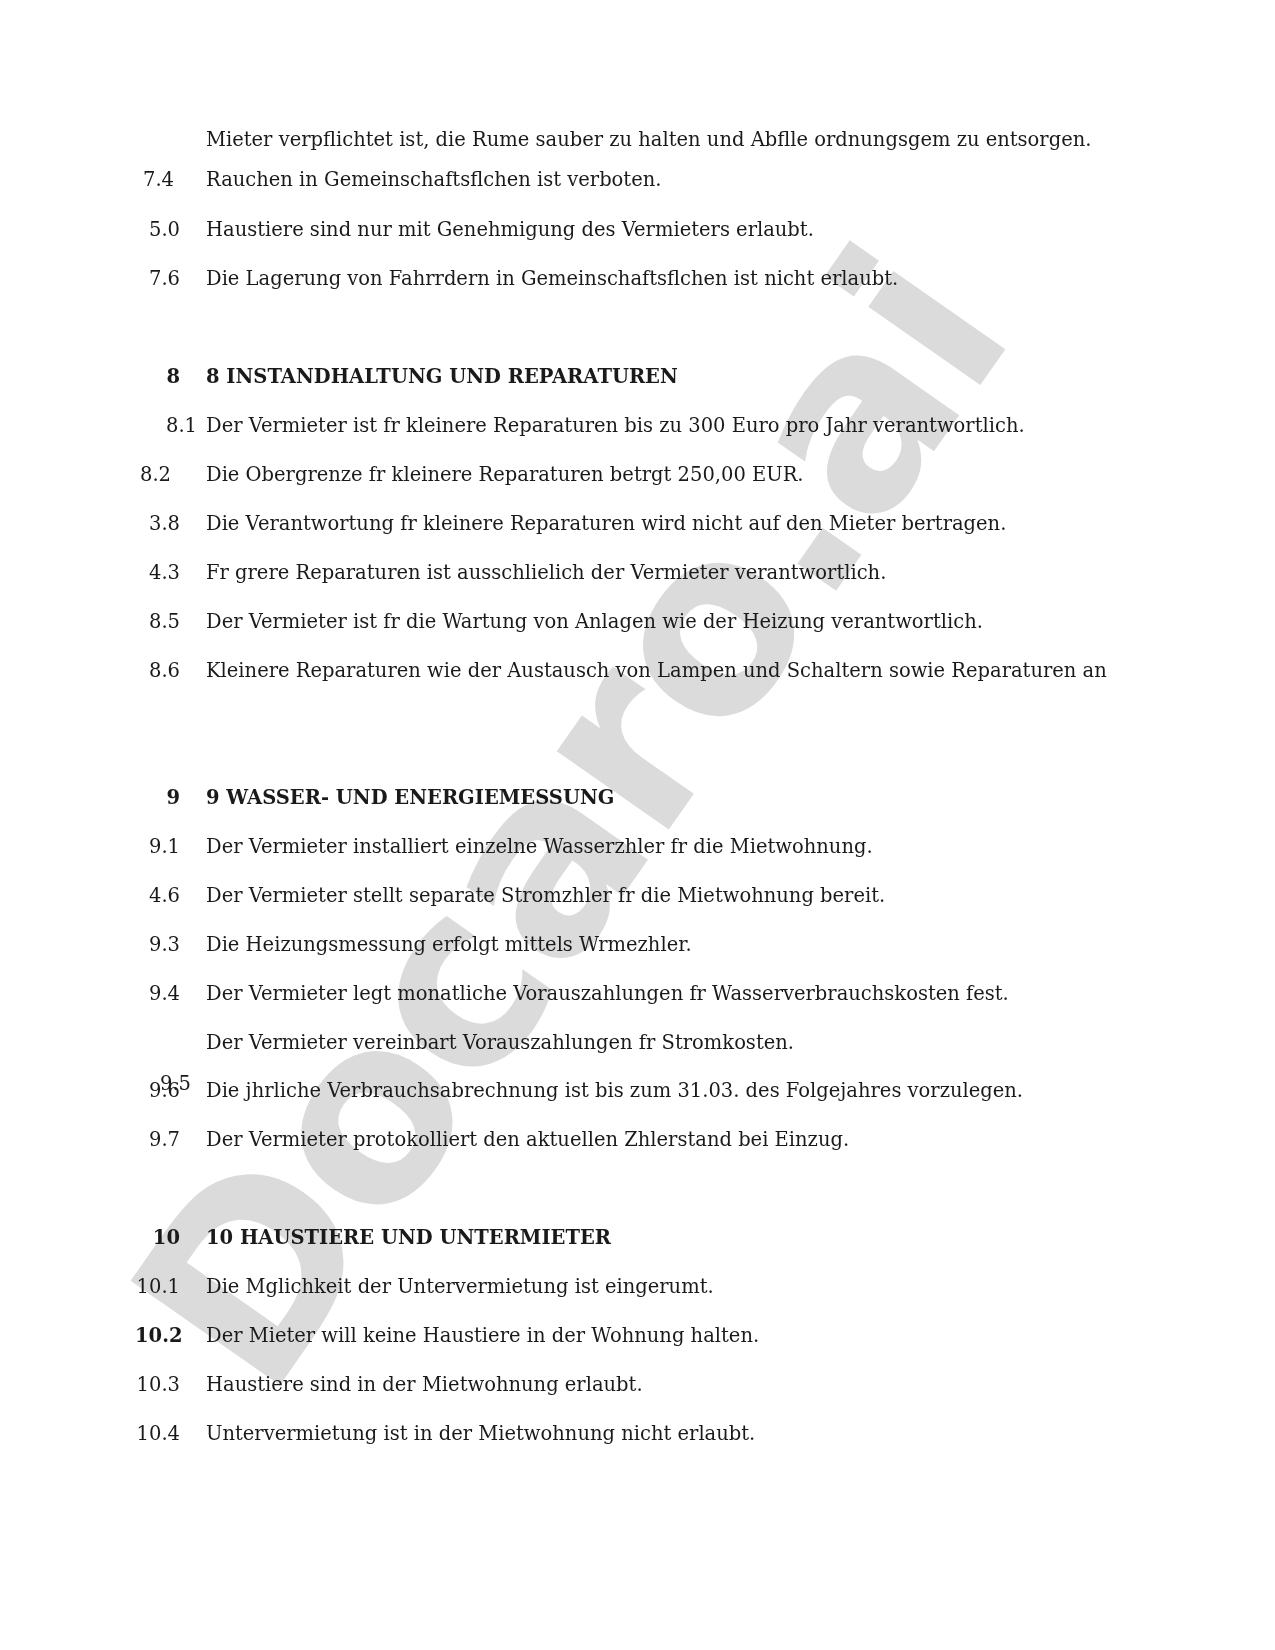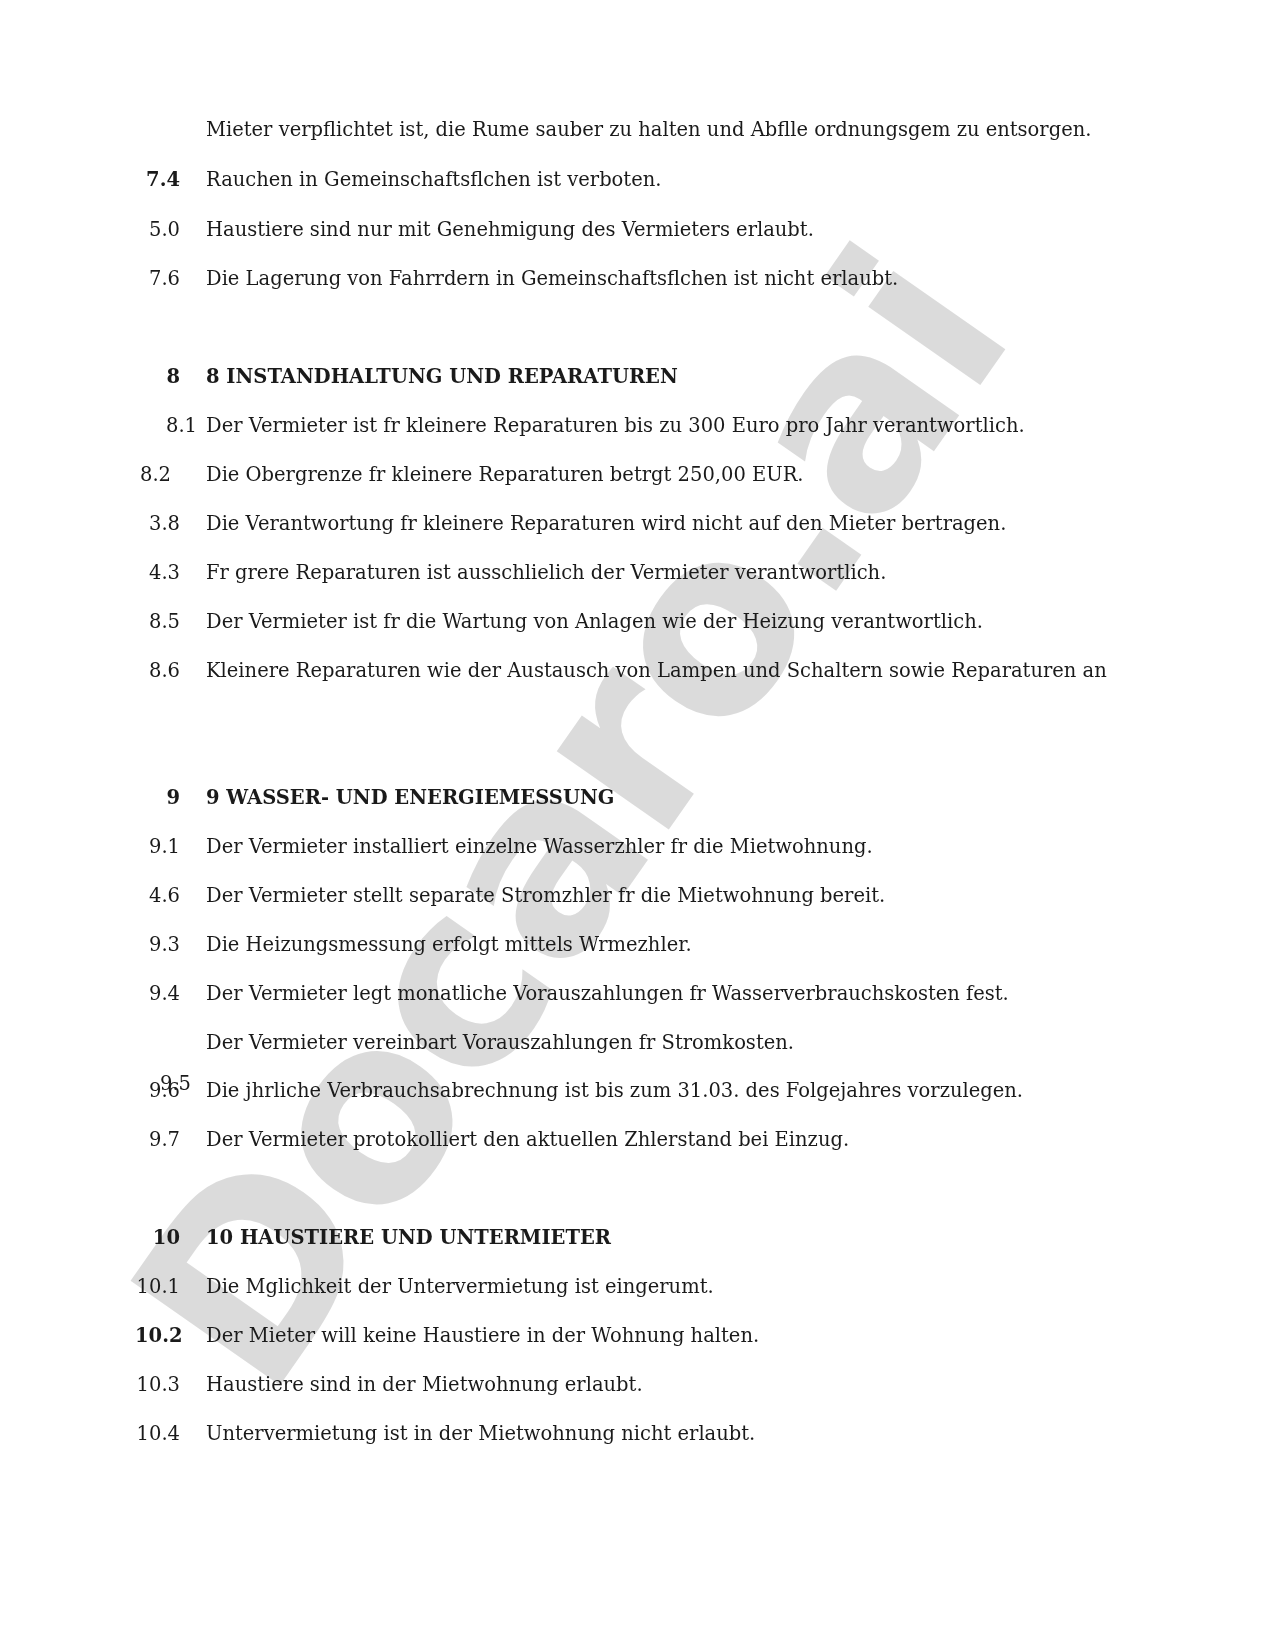--- a/index.html
+++ b/index.html
@@ -64,24 +64,24 @@
   </style>
 </head>
 <body>
 
 <div class="page">
 
   <div class="watermark">Docaro.ai</div>
 
   <div class="content">
 
-    <div class="continuation" style="top:115px;">Mieter verpflichtet ist, die Rume sauber zu halten und Abflle ordnungsgem zu entsorgen.</div>
+    <div class="continuation" style="top:125px;">Mieter verpflichtet ist, die Rume sauber zu halten und Abflle ordnungsgem zu entsorgen.</div>
 
     <div class="line" style="top:165px;">
-      <span class="num" style="left:135px;font-weight:bold;">7.4</span>
+      <span class="num" style="left:129px;">7.4</span>
       <span class="txt">Rauchen in Gemeinschaftsflchen ist verboten.</span>
     </div>
     <div class="line" style="top:215px;">
       <span class="num" style="left:135px;">5.0</span>
       <span class="txt">Haustiere sind nur mit Genehmigung des Vermieters erlaubt.</span>
     </div>
     <div class="line" style="top:264px;">
       <span class="num" style="left:135px;">7.6</span>
       <span class="txt">Die Lagerung von Fahrrdern in Gemeinschaftsflchen ist nicht erlaubt.</span>
     </div>

